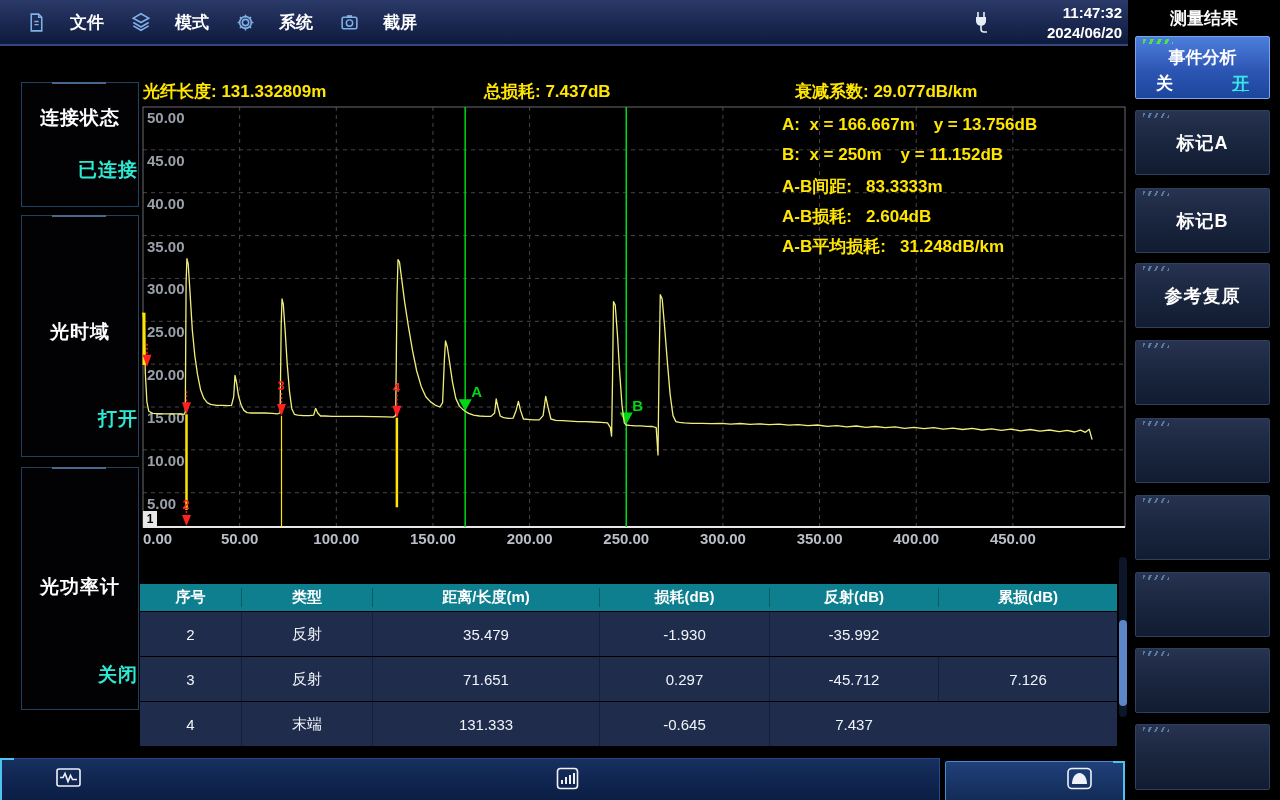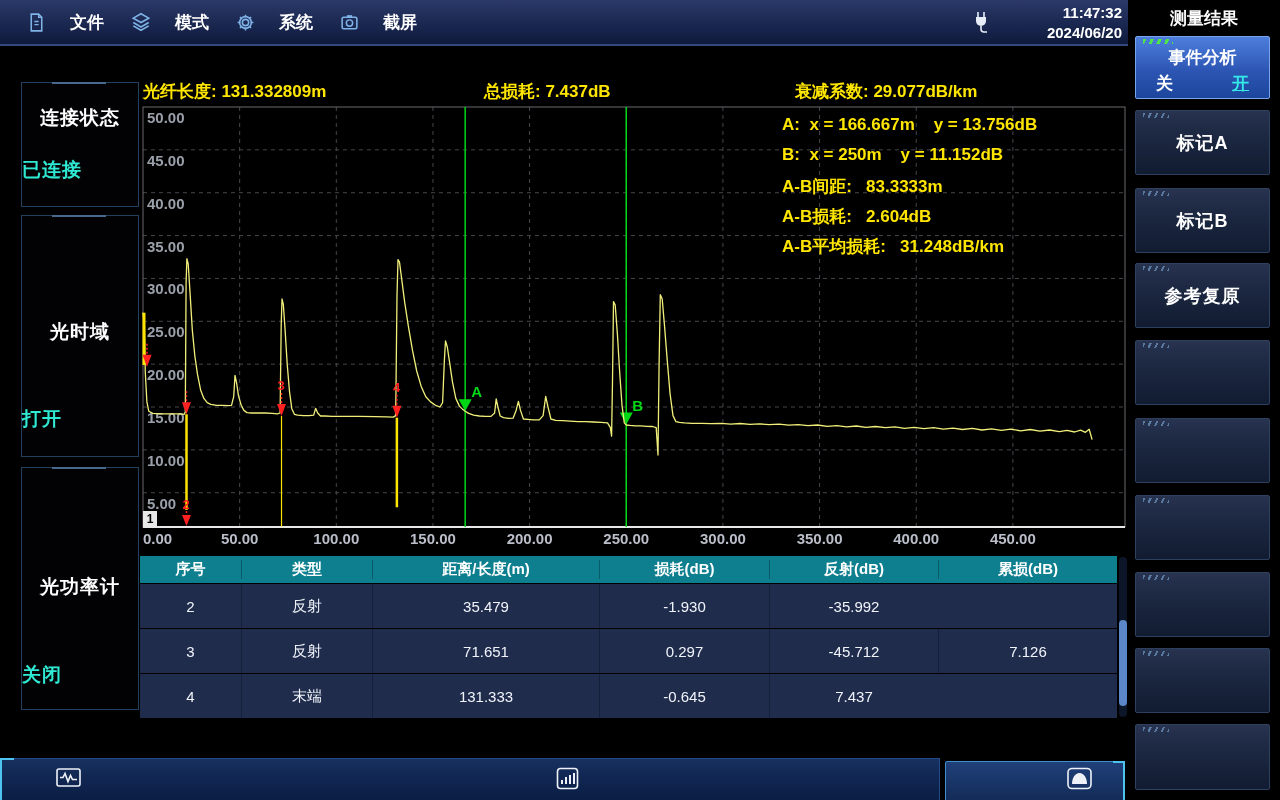--- a/index.html
+++ b/index.html
@@ -35,33 +35,33 @@
   .ev-title{margin-top:9px;text-align:center;font-size:17px;font-weight:bold;}
   .ev-row{display:flex;justify-content:space-between;padding:3px 20px 0;font-size:17px;font-weight:bold;}
   .ev-on{color:#35e8e8;text-decoration:underline;}
 
   
   .lpanel{position:absolute;left:8px;width:118px;box-sizing:border-box;background:#020205;
     border:1px solid #21415f;margin-left:13px;}
   .lpanel::before{content:"";position:absolute;top:-1px;left:26%;width:46%;height:2px;background:#48688e;}
   .lpanel .t{position:absolute;left:0;width:100%;text-align:center;font-size:19px;
     font-weight:bold;letter-spacing:1px;}
-  .lpanel .s{position:absolute;left:0;width:100%;text-align:left;font-size:19px;
+  .lpanel .s{position:absolute;left:0;width:100%;text-align:right;font-size:19px;
     font-weight:bold;color:#2fe9d3;letter-spacing:1px;}
 
   
   .sum-item{position:absolute;top:80px;font-size:17px;font-weight:bold;color:#ffe600;white-space:pre;}
   .annot-line{position:absolute;left:782px;font-size:17px;font-weight:bold;color:#ffe600;white-space:pre;}
 
   #chart-svg{left:140px;top:103px;}
 
   
   #etable{left:140px;top:556px;width:977px;}
   .thead,.trow{display:grid;grid-template-columns:101px 131px 227px 170px 169px 179px;}
-  .thead{height:27px;background:#0e7f8f;align-items:center;}
+  .thead{height:27px;background:#0e7f8f;align-items:center;margin-top:28px;}
   .thead div{text-align:center;font-size:15px;font-weight:bold;border-left:1px solid rgba(0,0,0,.28);}
   .thead div:first-child{border-left:none;}
   .trow{height:44px;background:#202c4c;align-items:center;margin-top:1px;}
   .trow div{text-align:center;font-size:15px;color:#f0f4fa;border-left:1px solid #141f3a;height:100%;
     display:flex;align-items:center;justify-content:center;box-sizing:border-box;}
   .trow div:first-child{border-left:none;}
   #scroll-track{left:1119px;top:557px;width:8px;height:160px;background:#0c1628;border-radius:4px;}
   #scroll-thumb{left:1119px;top:620px;width:8px;height:86px;background:#5b86c8;border-radius:4px;}
 
   

